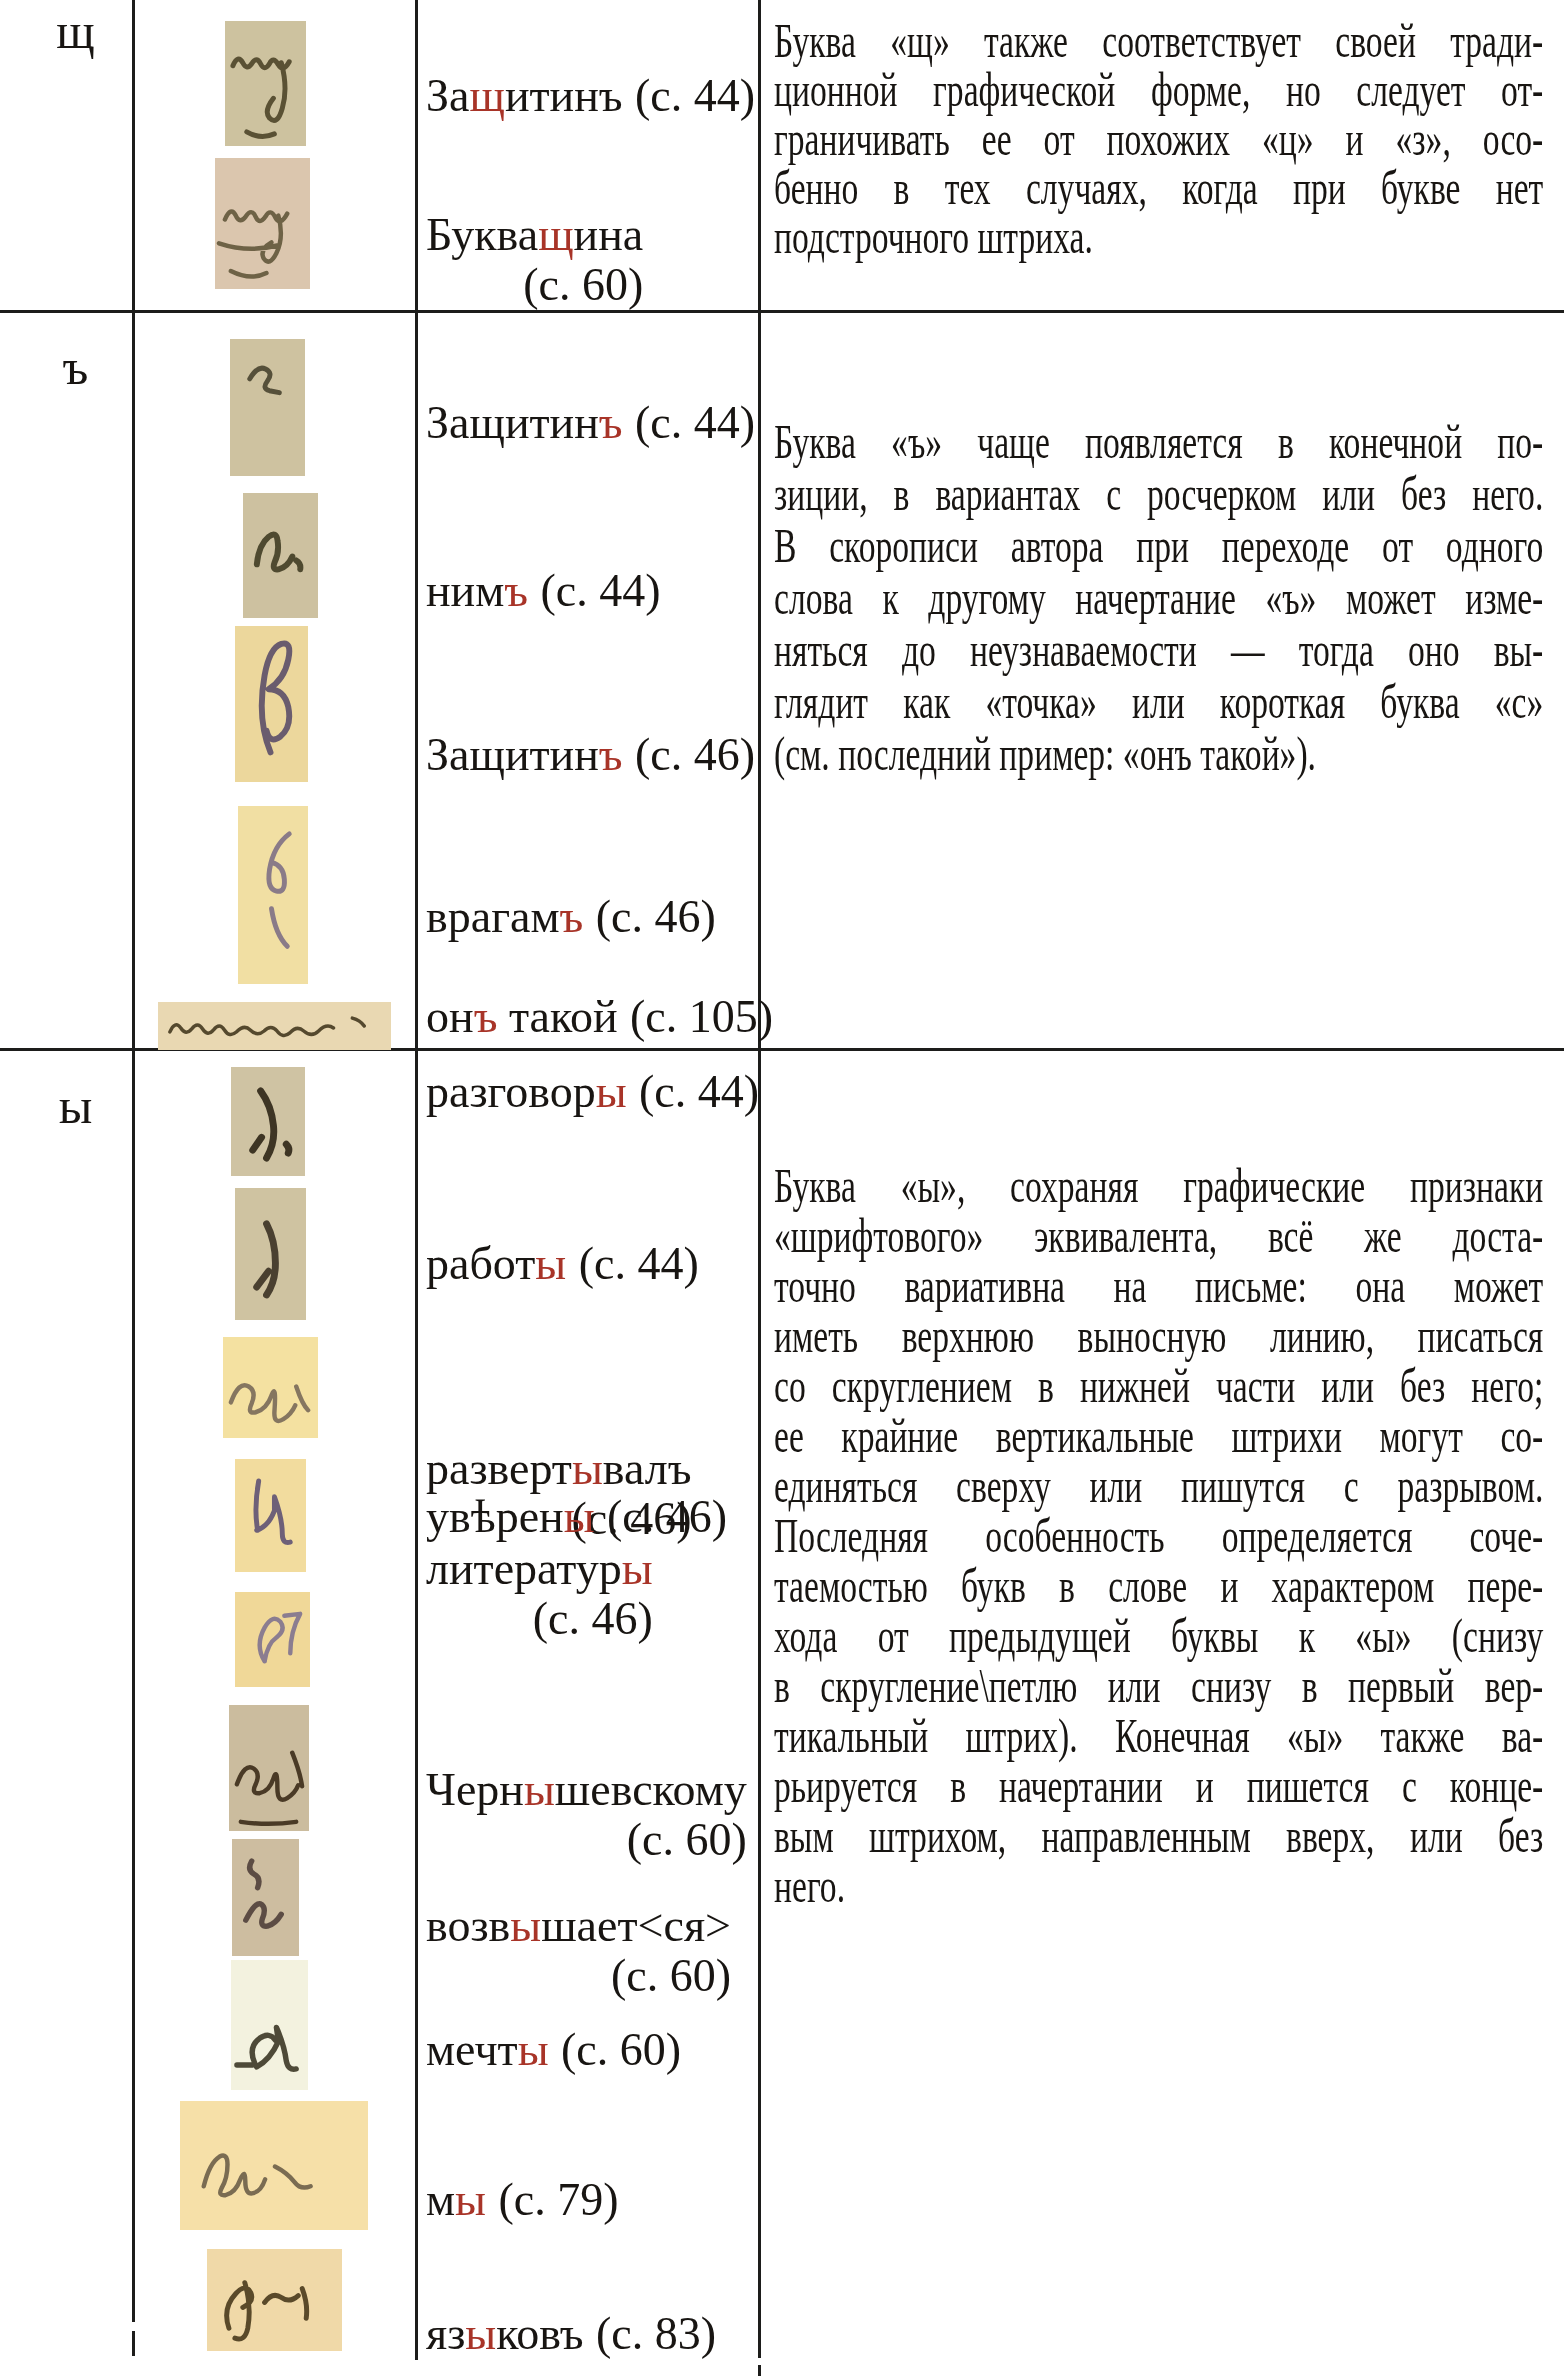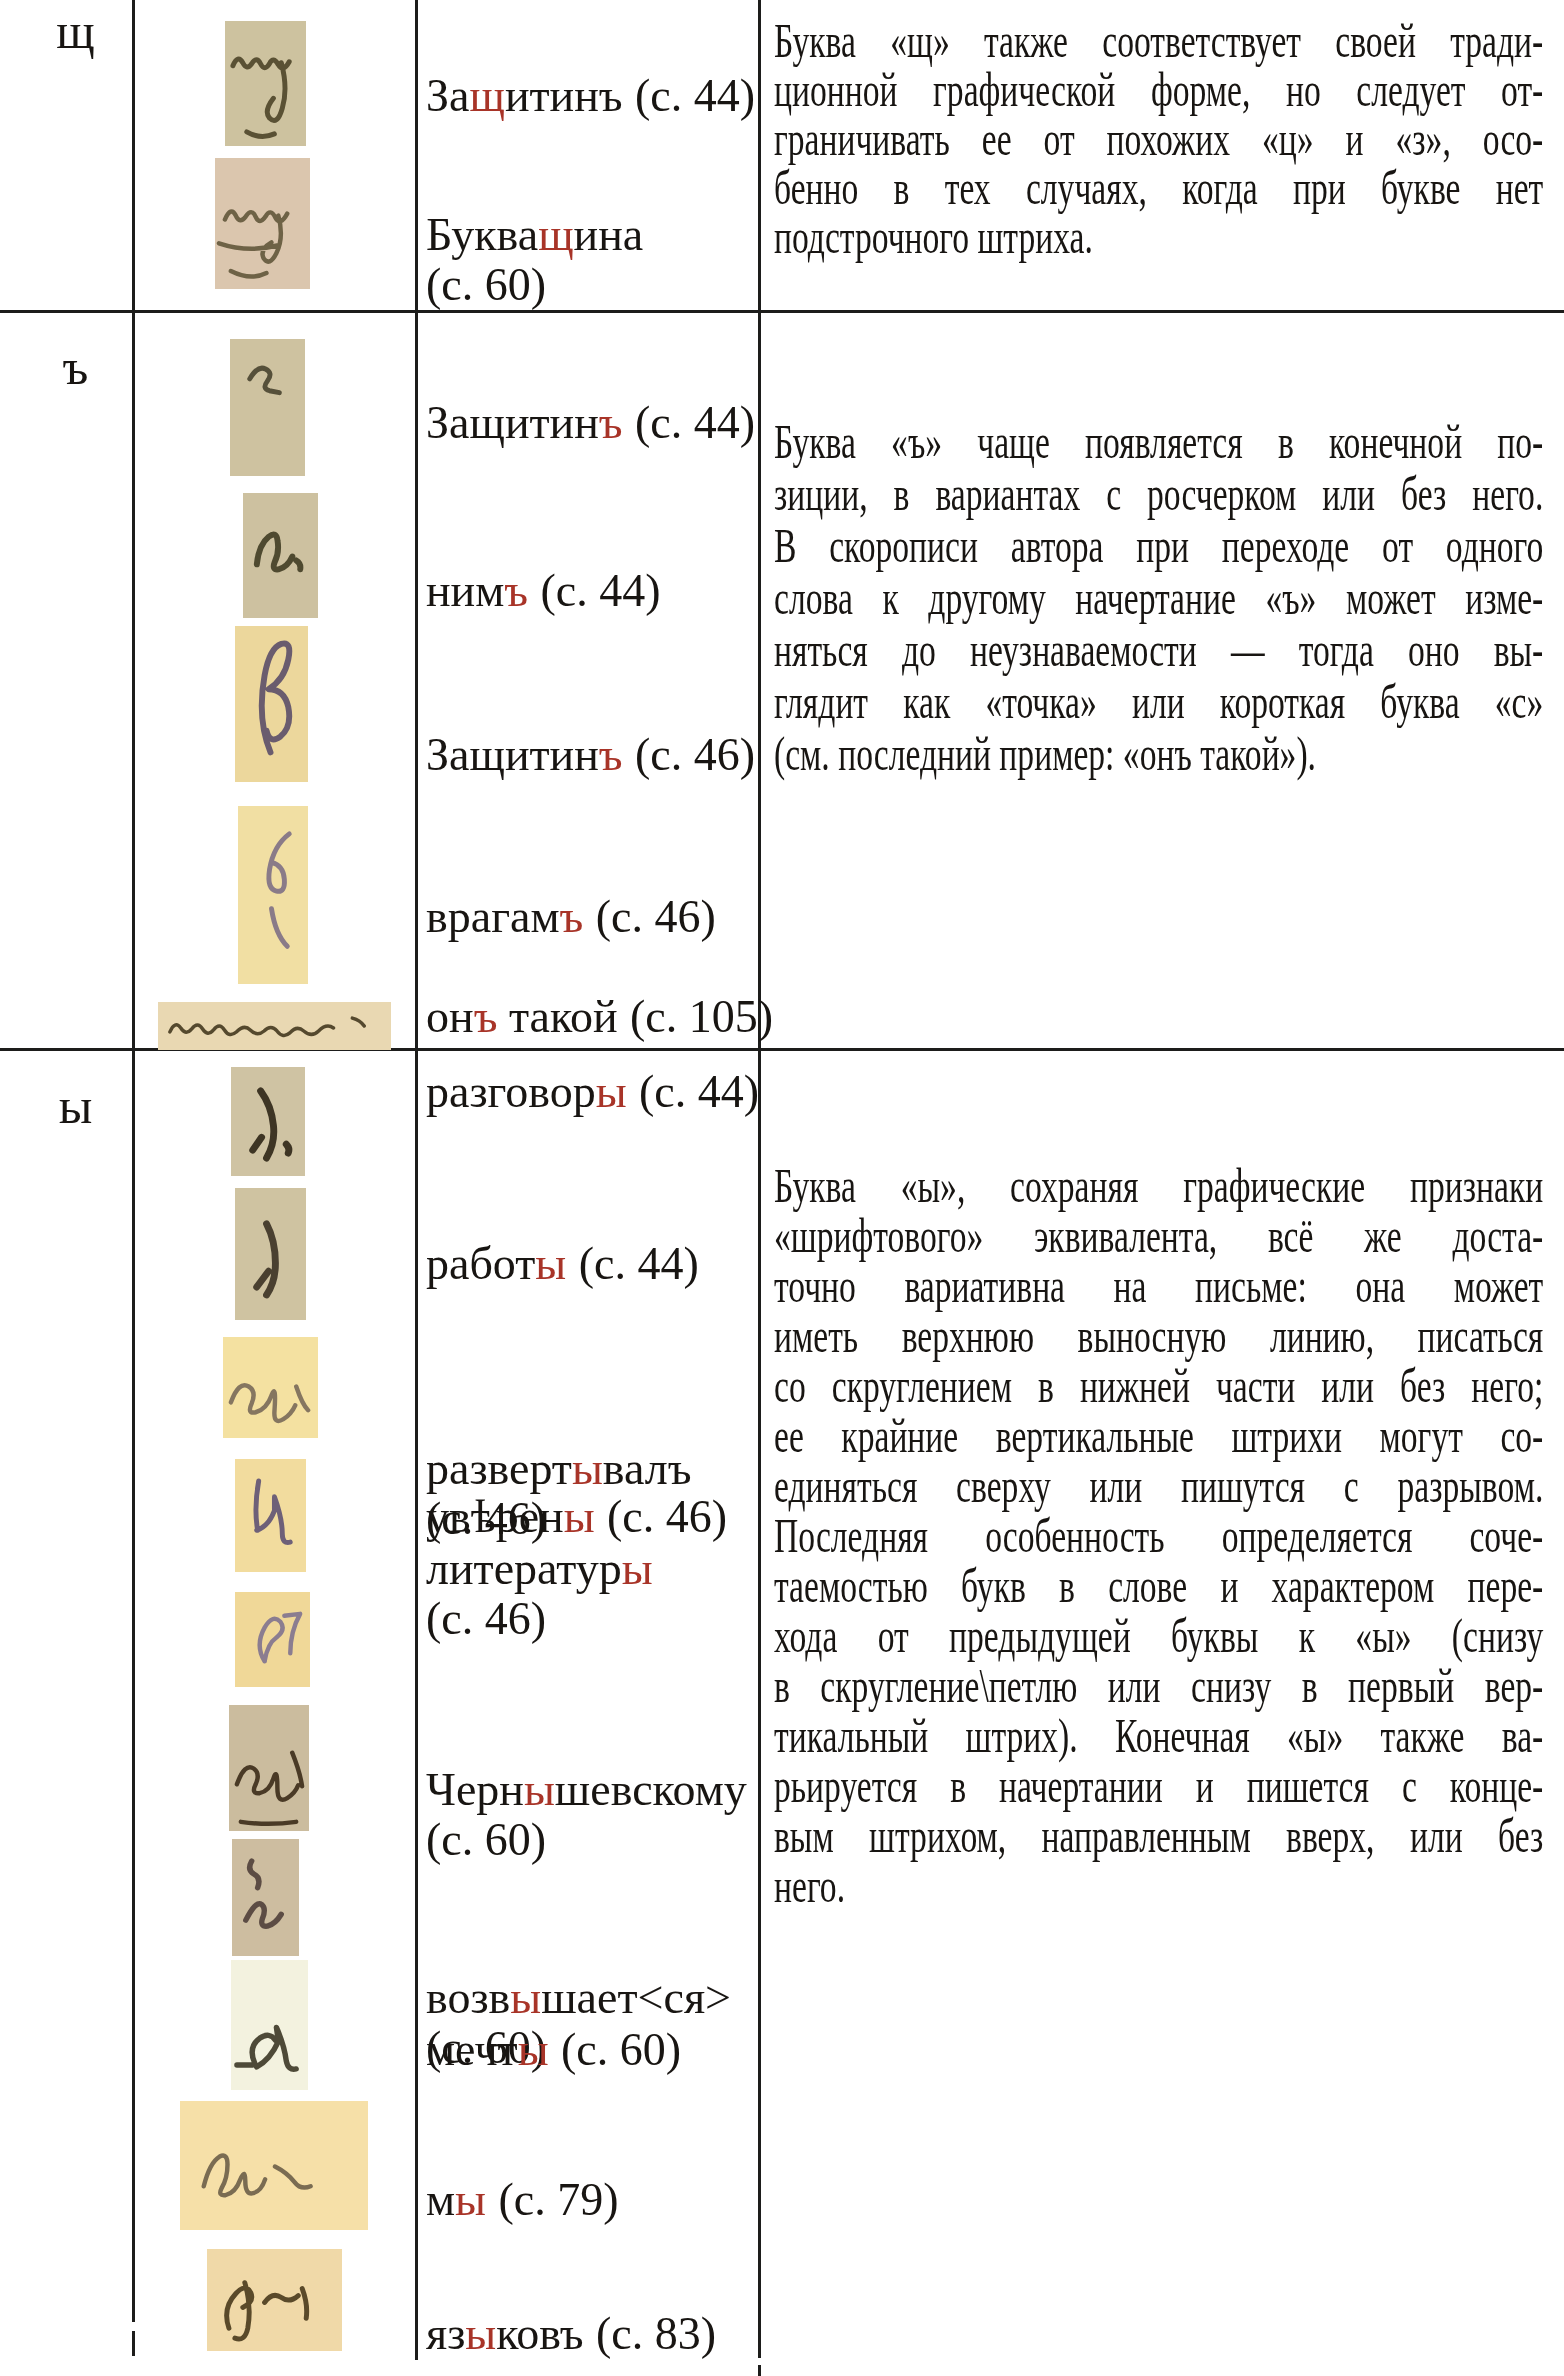--- a/index.html
+++ b/index.html
@@ -3,21 +3,21 @@
 <meta charset="utf-8">
 <style>
   html,body{margin:0;padding:0;background:#ffffff;}
   #page{position:relative;width:1564px;height:2376px;background:#ffffff;overflow:hidden;
         font-family:"Liberation Serif","DejaVu Serif",serif;color:#181512;}
   .vline{position:absolute;width:3px;background:#1d1d1b;}
   .hline{position:absolute;height:3px;background:#1d1d1b;left:0;width:1564px;}
   .letter{position:absolute;left:36px;width:79px;text-align:center;font-size:50px;line-height:50px;}
   .sample{position:absolute;overflow:hidden;}
   .sample svg{display:block;width:100%;height:100%;}
-  .ex{position:absolute;left:426px;font-size:46px;line-height:50px;white-space:nowrap;}
+  .ex{position:absolute;left:426px;font-size:46px;line-height:50px;white-space:nowrap;text-align:right;}
   .ex .ref.inline{margin-left:0.27em;}
   .ex .ref.block{display:block;}
   .desc{position:absolute;left:774px;width:1099px;transform:scaleX(0.70);transform-origin:0 0;
         font-size:48px;}
   .desc .jl{text-align:justify;text-align-last:justify;}
   .desc .ll{text-align:left;text-align-last:left;}
   .lh49 .jl,.lh49 .ll{line-height:49px;height:49px;}
   .lh53 .jl,.lh53 .ll{line-height:52px;height:52px;}
   .lh51 .jl,.lh51 .ll{line-height:50px;height:50px;}
   path{fill:none;stroke-linecap:round;stroke-linejoin:round;}
@@ -186,21 +186,21 @@
     </div>
     <div class="ex" style="top:1492px">
       <span>увѣрен</span><span class="hl" style="color: rgb(168, 52, 40);">ы</span><span></span><span class="ref inline">(с. 46)</span>
     </div>
     <div class="ex" style="top:1544px">
       <span>литератур</span><span class="hl" style="color: rgb(168, 52, 40);">ы</span><span></span><span class="ref block">(с. 46)</span>
     </div>
     <div class="ex" style="top:1765px">
       <span>Черн</span><span class="hl" style="color: rgb(168, 52, 40);">ы</span><span>шевскому</span><span class="ref block">(с. 60)</span>
     </div>
-    <div class="ex" style="top:1973px">
+    <div class="ex" style="top:1901px">
       <span>возв</span><span class="hl" style="color: rgb(168, 52, 40);">ы</span><span>шает&lt;ся&gt;</span><span class="ref block">(с. 60)</span>
     </div>
     <div class="ex" style="top:2025px">
       <span>мечт</span><span class="hl" style="color: rgb(168, 52, 40);">ы</span><span></span><span class="ref inline">(с. 60)</span>
     </div>
     <div class="ex" style="top:2175px">
       <span>м</span><span class="hl" style="color: rgb(168, 52, 40);">ы</span><span></span><span class="ref inline">(с. 79)</span>
     </div>
     <div class="ex" style="top:2309px">
       <span>яз</span><span class="hl" style="color: rgb(168, 52, 40);">ы</span><span>ковъ</span><span class="ref inline">(с. 83)</span>

